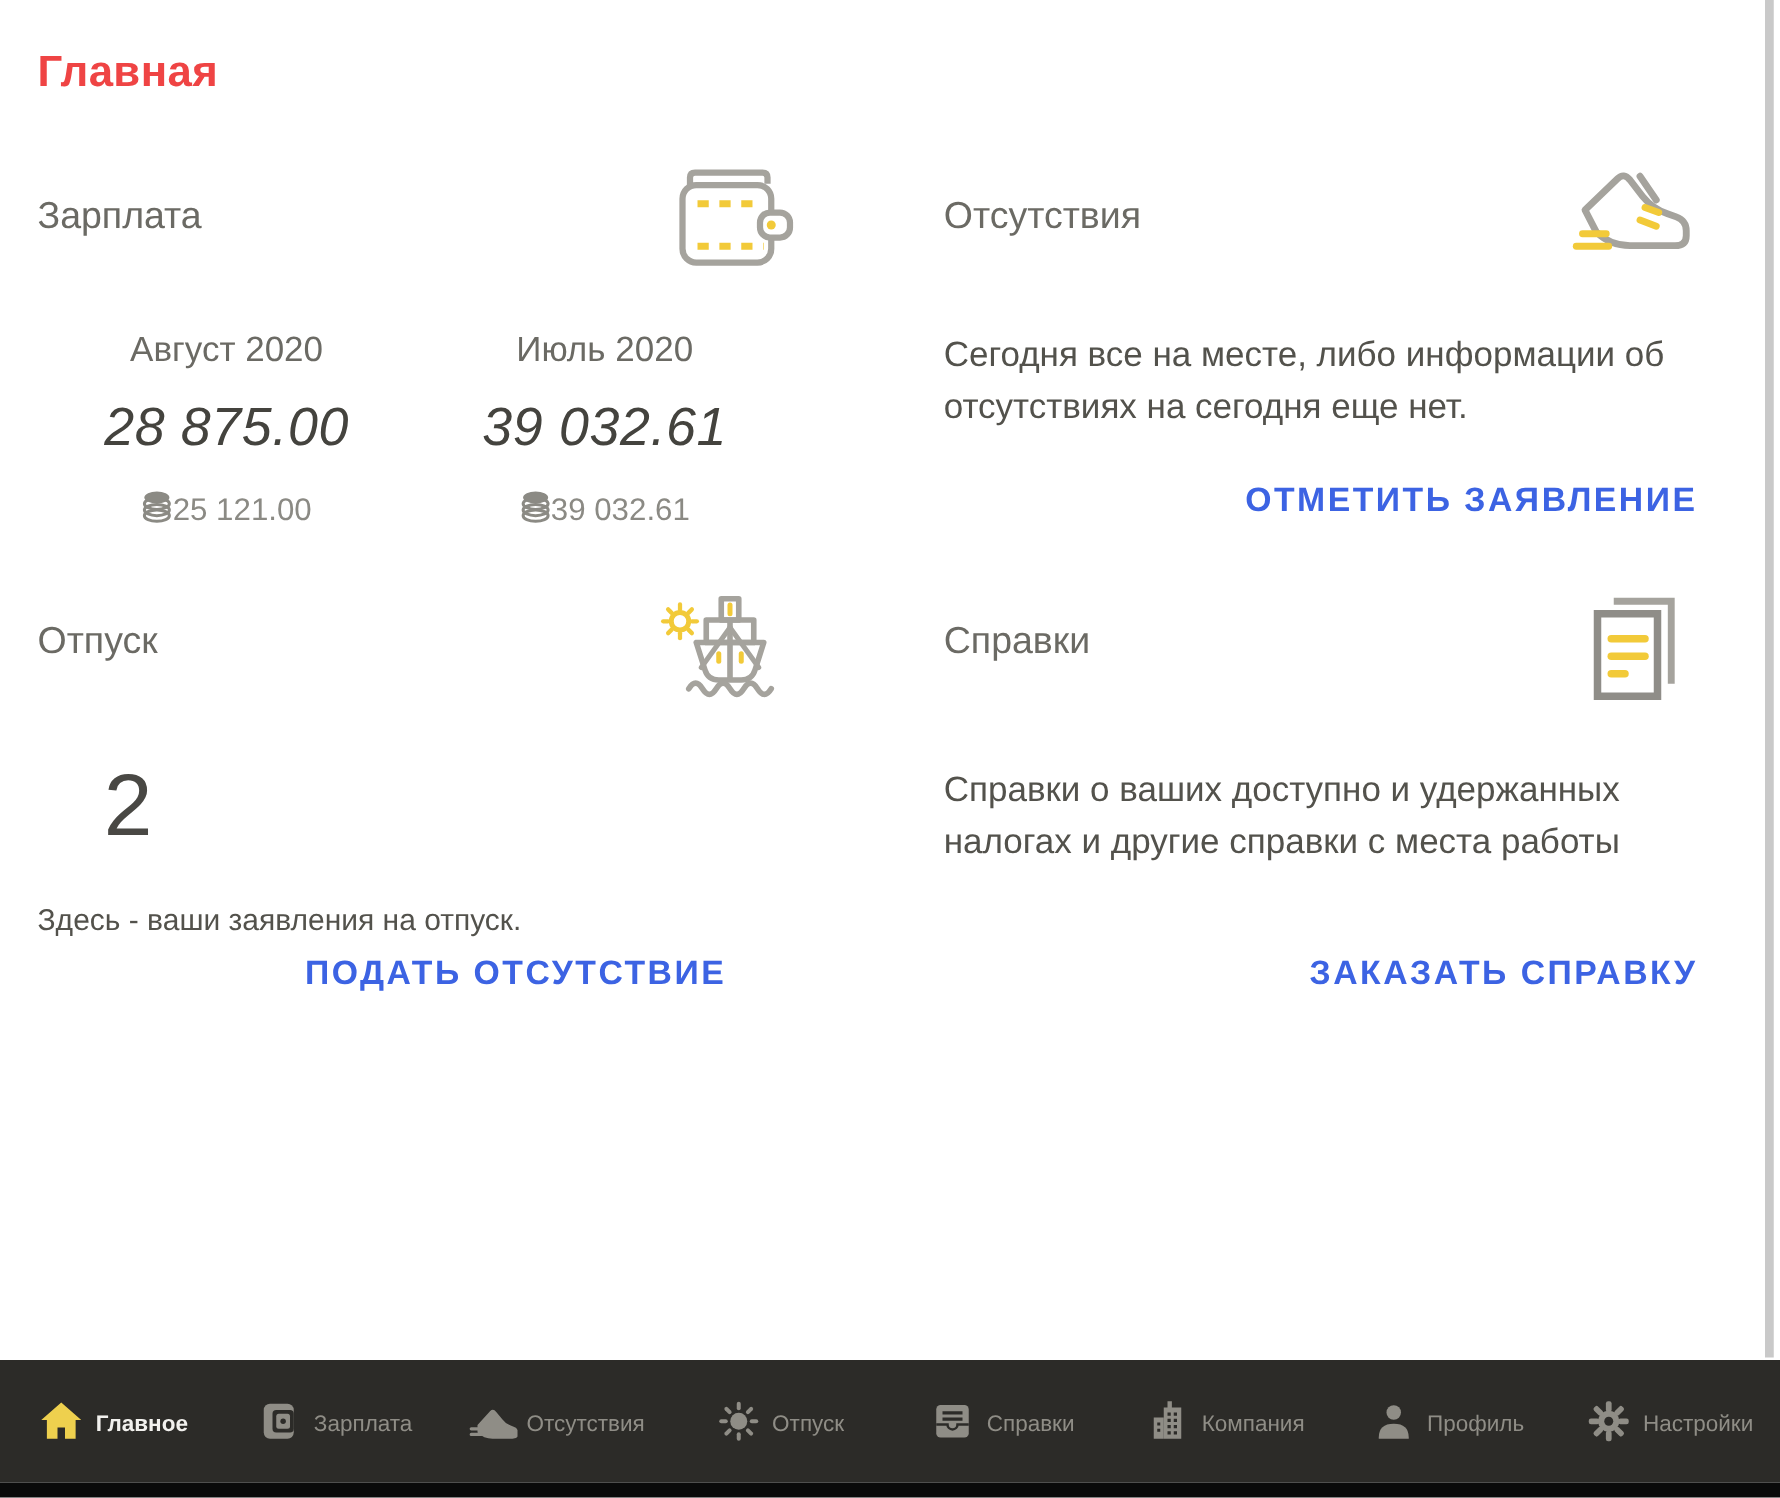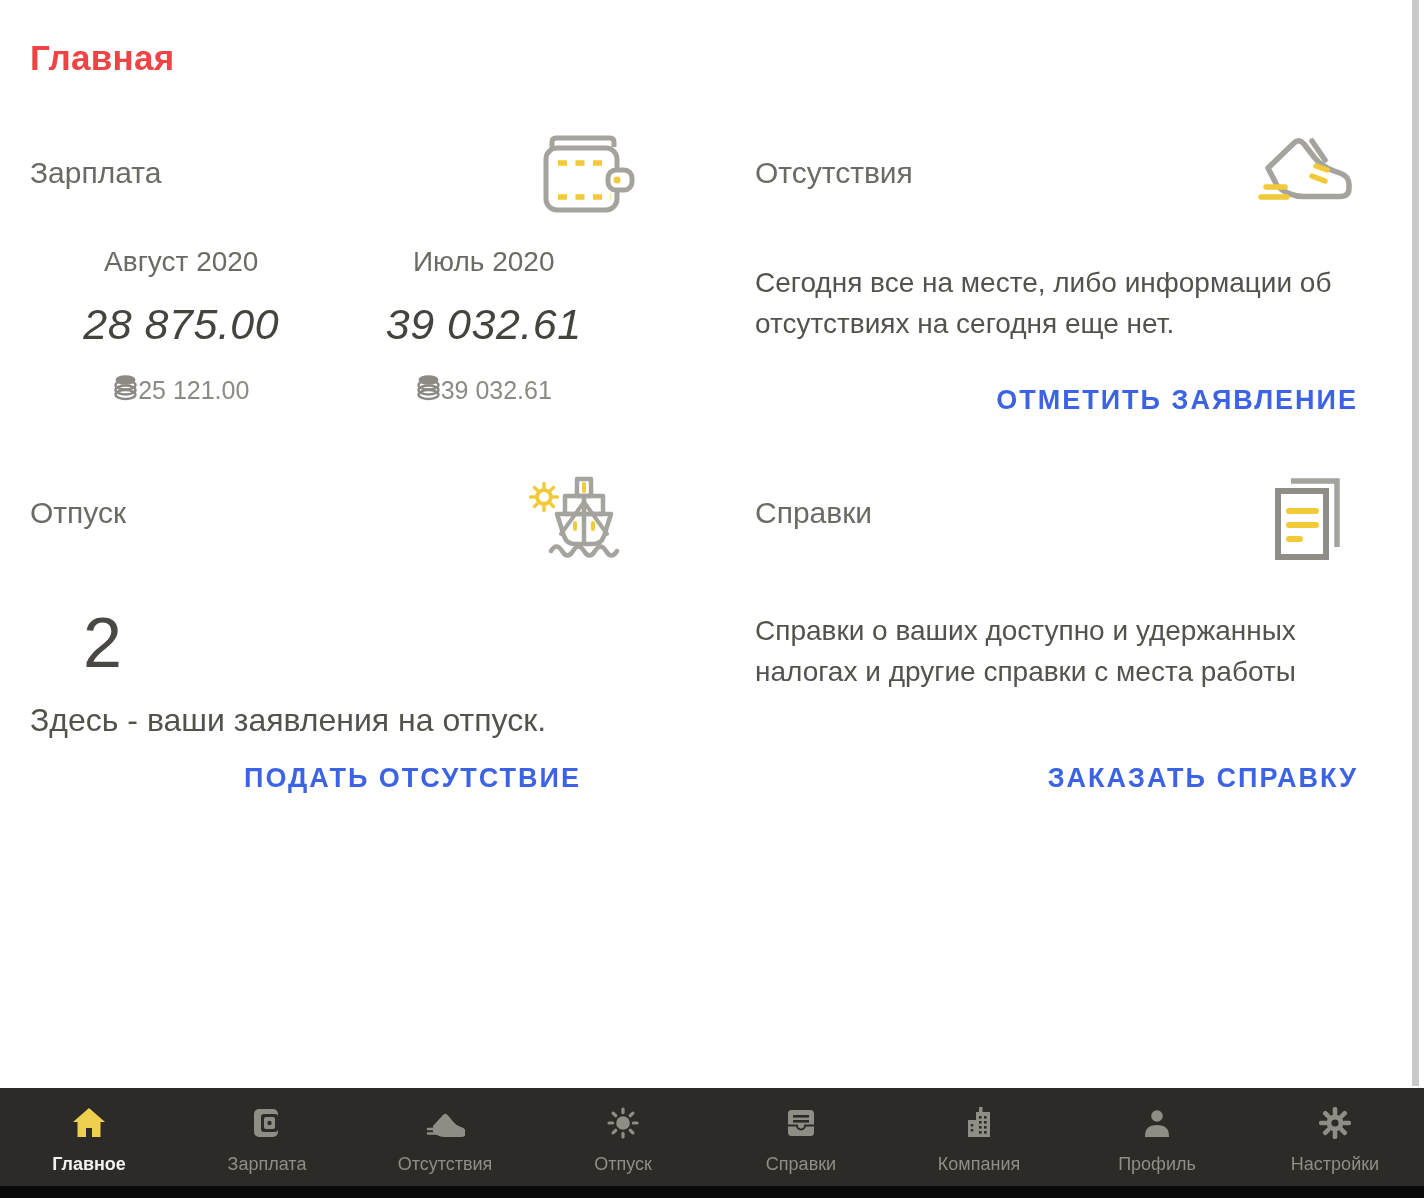--- a/index.html
+++ b/index.html
@@ -38,21 +38,21 @@
   }
   .card-title {
     font-size: 30px;
     color: #6b6a64;
     padding-top: 28px;
   }
   .card-icon { flex: 0 0 auto; }
 
   
   .salary-cols { display: flex; margin-top: 18px; }
-  .salary-col { flex: 1; text-align: center; }
+  .salary-col { flex: 1; text-align: center; margin-top: 17px; }
   .salary-month { font-size: 28px; color: #6b6a64; }
   .salary-total { font-size: 43px; color: #44433e; margin-top: 22px; letter-spacing: .5px; font-style: italic; }
   .salary-paid {
     margin-top: 24px;
     display: flex; align-items: center; justify-content: center; 
     font-size: 25px; color: #8b8a84;
   }
 
   .card-text {
     font-size: 28px;
@@ -86,23 +86,23 @@
     flex: 0 0 auto;
   }
   .vacation-days-text {
     font-size: 28px;
     color: #53524c;
     line-height: 1.45;
     max-width: 480px;
     padding-top: 4px;
   }
   .vacation-note {
-    font-size: 32px;
+    font-size: 24px;
     color: #53524c;
-    margin-top: 24px;
+    margin-top: 44px;
   }
 
   
   .scroll-strip {
     position: absolute;
     top: 0; right: 5px;
     width: 7px; height: 1086px;
     background: #c9c9c9;
   }
 
@@ -110,21 +110,21 @@
   .nav {
     position: absolute;
     left: 0; right: 0; bottom: 12px;
     height: 98px;
     background: #2c2b28;
     display: grid;
     grid-template-columns: repeat(8, 1fr);
   }
   .nav-item {
     display: flex;
-    flex-direction: column;
+    flex-direction: row;
     align-items: center;
     justify-content: center;
     gap: 7px;
     cursor: pointer;
     padding-top: 4px;
   }
   .nav-label { font-size: 18px; color: #8f8d86; }
   .nav-item.active .nav-label { color: #f2f1ee; font-weight: 700; }
   .bottom-strip {
     position: absolute;

